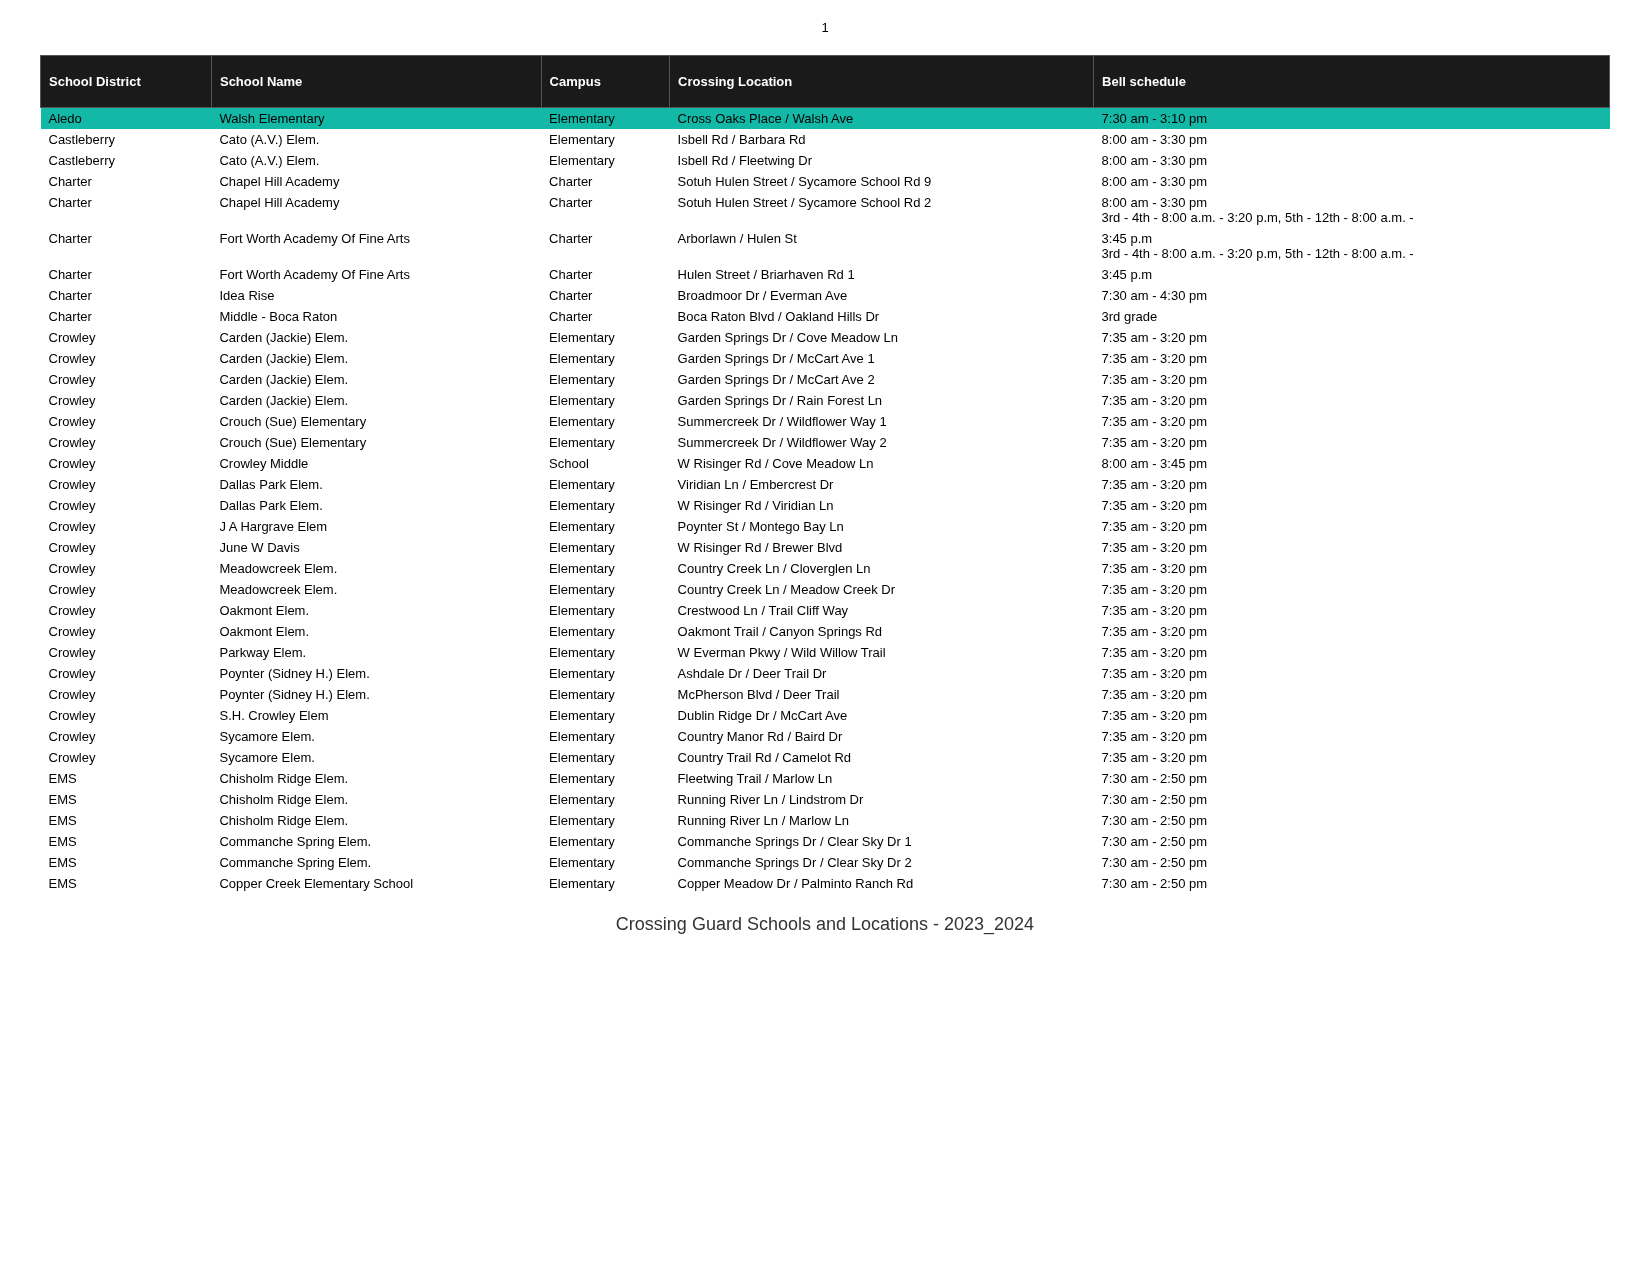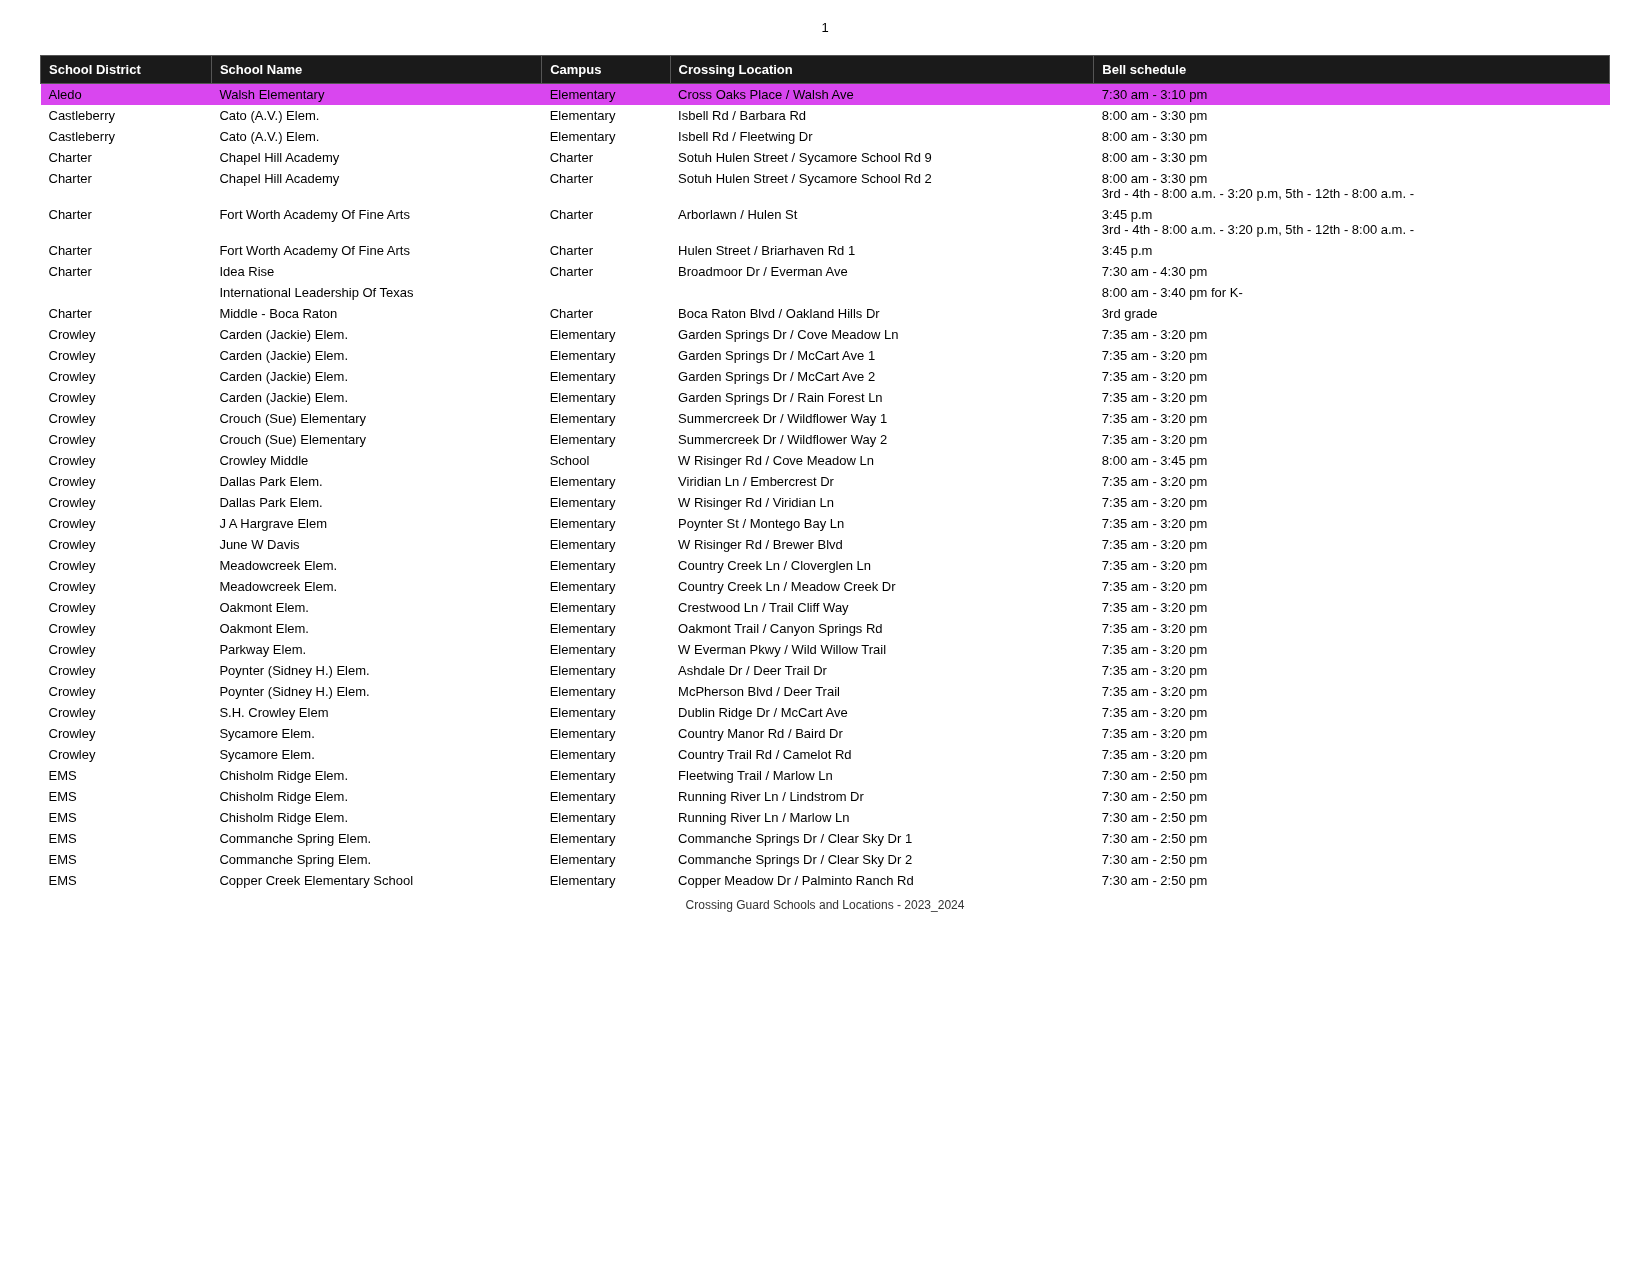--- a/index.html
+++ b/index.html
@@ -18,56 +18,56 @@
     table {
       width: 100%;
       border-collapse: collapse;
       margin-top: 10px;
     }
     thead tr {
       background-color: #1a1a1a;
       color: #ffffff;
     }
     thead th {
-      padding: 6px 8px;
+      padding: 18px 8px;
       text-align: left;
       font-weight: bold;
       font-size: 13px;
       border: 1px solid #555;
     }
     tbody tr td {
       padding: 3px 8px;
       vertical-align: top;
       font-size: 13px;
       border: none;
     }
     .footer-note {
       text-align: center;
-      margin-top: 7px;
-      font-size: 12px;
+      margin-top: 20px;
+      font-size: 18px;
       color: #333;
     }
   </style>
 </head>
 <body>
 
 <div class="page-number">1</div>
 
 <table>
   <thead>
     <tr>
     <th>School District</th>
         <th>School Name</th>
         <th>Campus</th>
         <th>Crossing Location</th>
         <th>Bell schedule</th>
       </tr>
   </thead>
   <tbody id="table-body">
-  <tr style="background: #d946ef;">
+  <tr style="background: #14b8a6;">
         <td>Aledo</td>
         <td>Walsh Elementary</td>
         <td>Elementary</td>
         <td>Cross Oaks Place / Walsh Ave</td>
         <td>7:30 am - 3:10 pm</td>
       </tr>
       <tr style="background: rgb(255, 255, 255);">
         <td>Castleberry</td>
         <td>Cato (A.V.) Elem.</td>
         <td>Elementary</td>
@@ -108,27 +108,20 @@
         <td>Charter</td>
         <td>Hulen Street / Briarhaven Rd 1</td>
         <td>3:45 p.m</td>
       </tr>
       <tr style="background: rgb(255, 255, 255);">
         <td>Charter</td>
         <td>Idea Rise</td>
         <td>Charter</td>
         <td>Broadmoor Dr / Everman Ave</td>
         <td>7:30 am - 4:30 pm</td>
-      </tr>
-      <tr style="background: rgb(255, 255, 255);">
-        <td></td>
-        <td>International Leadership Of Texas</td>
-        <td></td>
-        <td></td>
-        <td>8:00 am - 3:40 pm for K-</td>
       </tr>
       <tr style="background: rgb(255, 255, 255);">
         <td>Charter</td>
         <td>Middle - Boca Raton</td>
         <td>Charter</td>
         <td>Boca Raton Blvd / Oakland Hills Dr</td>
         <td>3rd grade</td>
       </tr>
       <tr style="background: rgb(255, 255, 255);">
         <td>Crowley</td>

